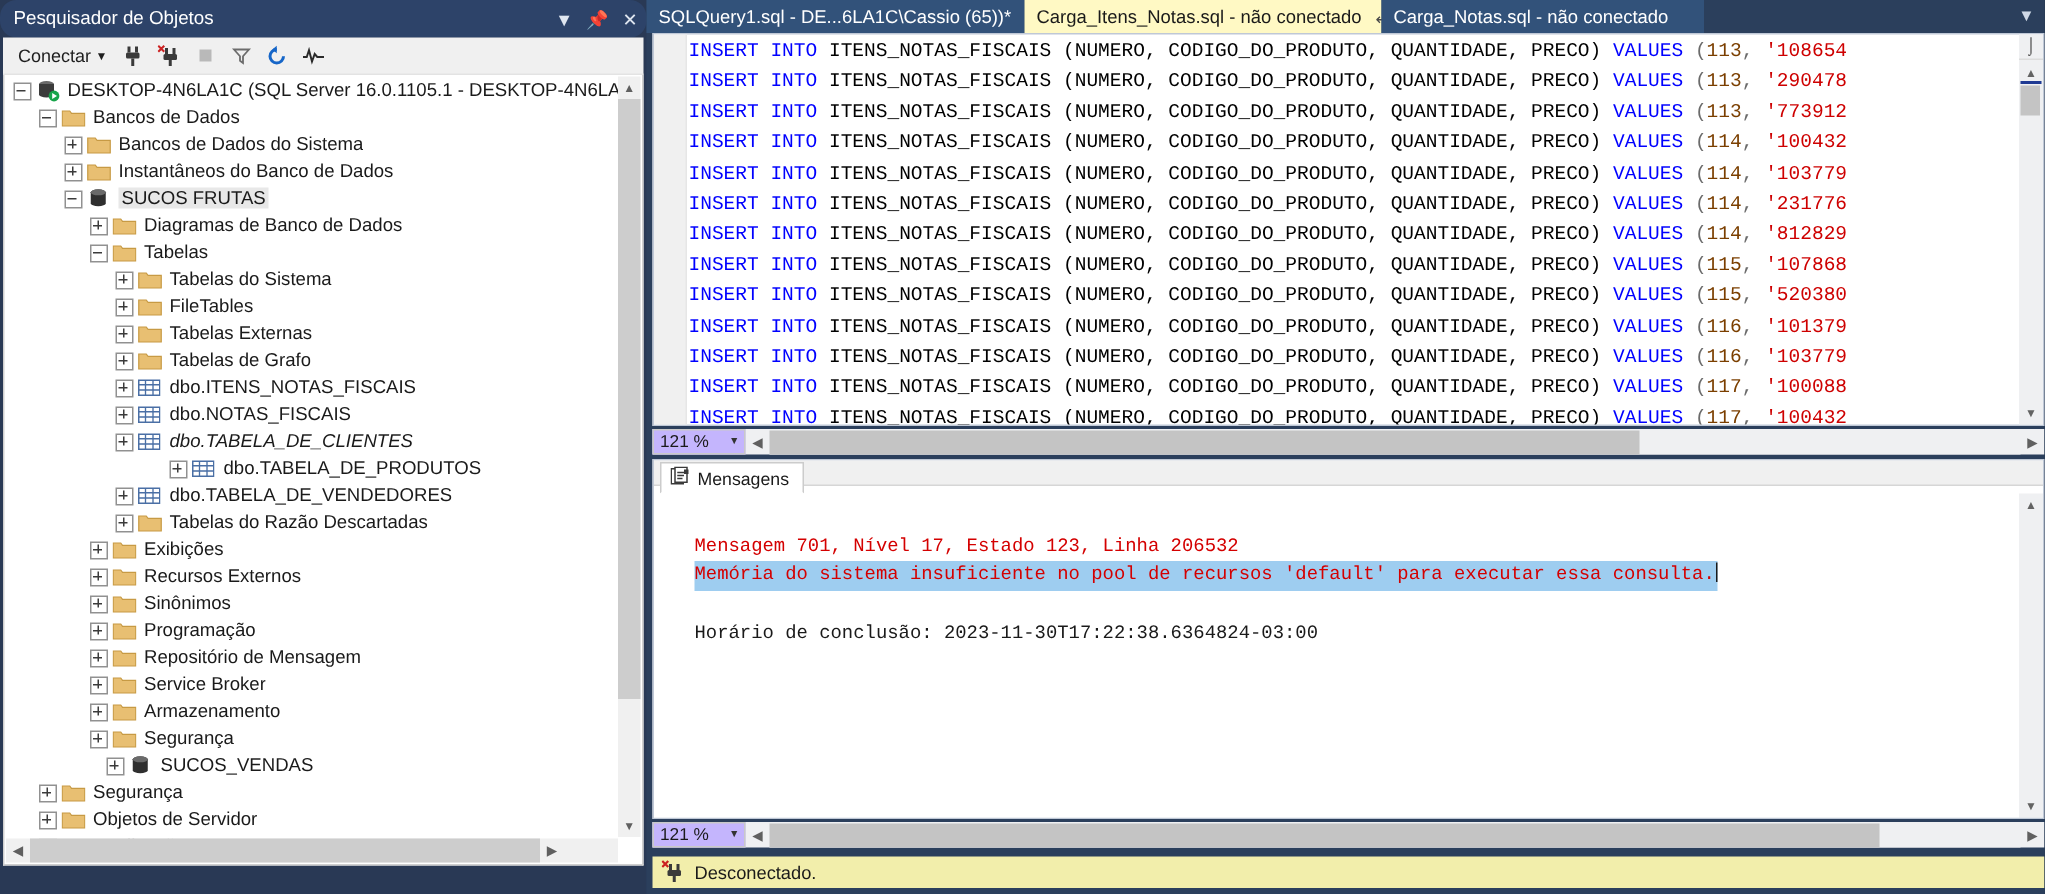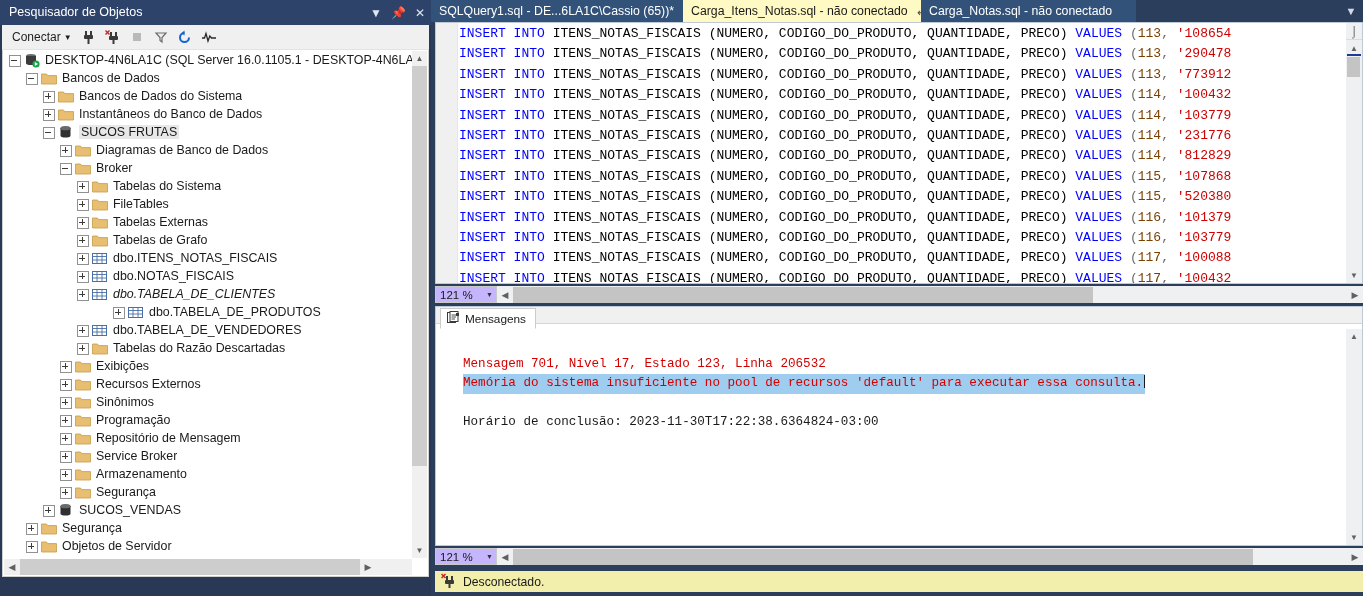--- a/index.html
+++ b/index.html
@@ -15,20 +15,21 @@
   
   #object-explorer {
     position: absolute; left: 0; top: 0; width: 431px; height: 596px;
     background: #293955;
   }
   .oe-titlebar {
     position: absolute; left: 0; top: 0; width: 431px; height: 25px;
     background: #2d4369; color: #ffffff;
     font-size: 12.5px; line-height: 25px; padding-left: 9px;
     white-space: nowrap;
+    border-radius: 11px;
   }
   .oe-title-btns {
     position: absolute; right: 6px; top: 0; height: 25px;
     display: flex; align-items: center; gap: 9px;
   }
   .oe-title-btns span { color: #dfe6f0; font-size: 12px; cursor: default; line-height: 1; }
   .oe-toolbar {
     position: absolute; left: 2px; top: 25px; width: 427px; height: 25px;
     background: #f0f0f0; border-bottom: 1px solid #e3e3e3;
     display: flex; align-items: center; padding-left: 7px; gap: 4px;
@@ -320,21 +321,21 @@
             </span>
             <span class="lbl">Diagramas de Banco de Dados</span>
           </div>
           <div class="tnode" style="padding-left: 57px;">
             <span class="exp has"></span>
             <span class="ico">
               <svg width="16" height="13" viewBox="0 0 16 13">
                 <path d="M0.5 2 h5 l1.2 1.6 H15.5 V12 H0.5 Z" fill="#e8bf72" stroke="#c79a44" stroke-width="0.8"></path>
               </svg>
             </span>
-            <span class="lbl">Broker</span>
+            <span class="lbl">Tabelas</span>
           </div>
           <div class="tnode" style="padding-left: 74px;">
             <span class="exp has plus">
               <span class="vbar"></span>
             </span>
             <span class="ico">
               <svg width="16" height="13" viewBox="0 0 16 13">
                 <path d="M0.5 2 h5 l1.2 1.6 H15.5 V12 H0.5 Z" fill="#e8bf72" stroke="#c79a44" stroke-width="0.8"></path>
               </svg>
             </span>
@@ -525,21 +526,21 @@
             <span class="exp has plus">
               <span class="vbar"></span>
             </span>
             <span class="ico">
               <svg width="16" height="13" viewBox="0 0 16 13">
                 <path d="M0.5 2 h5 l1.2 1.6 H15.5 V12 H0.5 Z" fill="#e8bf72" stroke="#c79a44" stroke-width="0.8"></path>
               </svg>
             </span>
             <span class="lbl">Segurança</span>
           </div>
-          <div class="tnode" style="padding-left: 40px;">
+          <div class="tnode" style="padding-left: 40px; margin-left: 28px;">
             <span class="exp has plus">
               <span class="vbar"></span>
             </span>
             <span class="ico">
               <svg width="15" height="15" viewBox="0 0 15 15">
                 <ellipse cx="7.5" cy="3.2" rx="5" ry="2" fill="#4a4a4a"></ellipse>
                 <path d="M2.5 3.2 V10.5 A5 2 0 0 0 12.5 10.5 V3.2" fill="#2f2f2f"></path>
                 <ellipse cx="7.5" cy="3.2" rx="5" ry="2" fill="#6a6a6a"></ellipse>
               </svg>
             </span>

